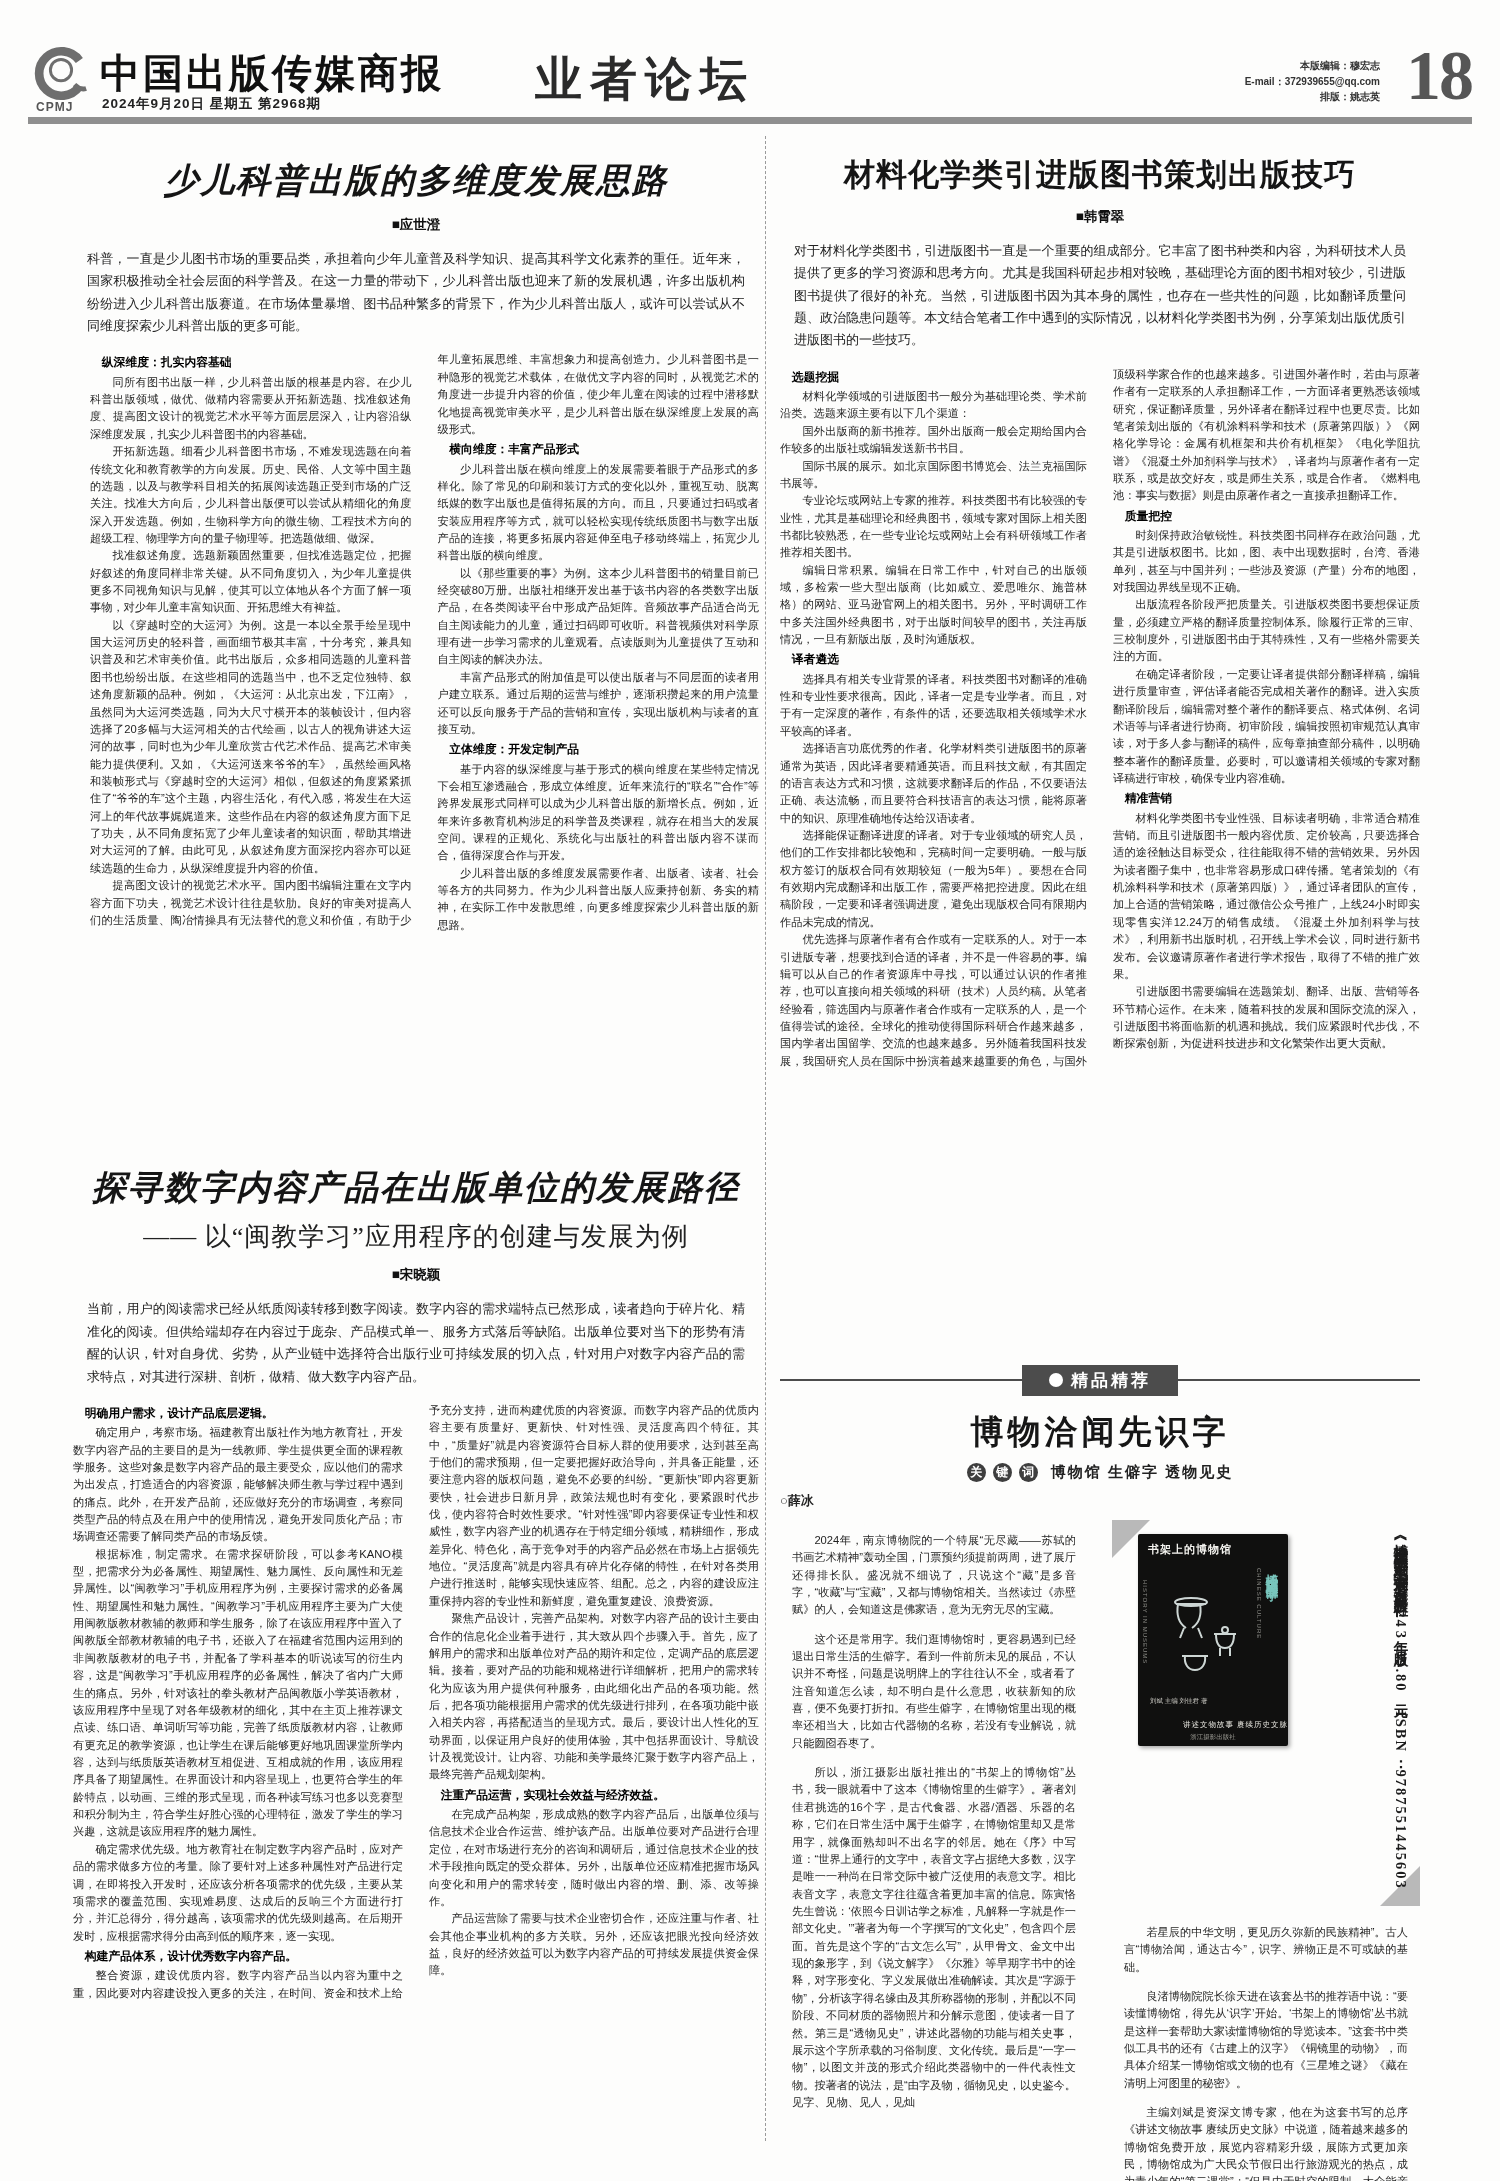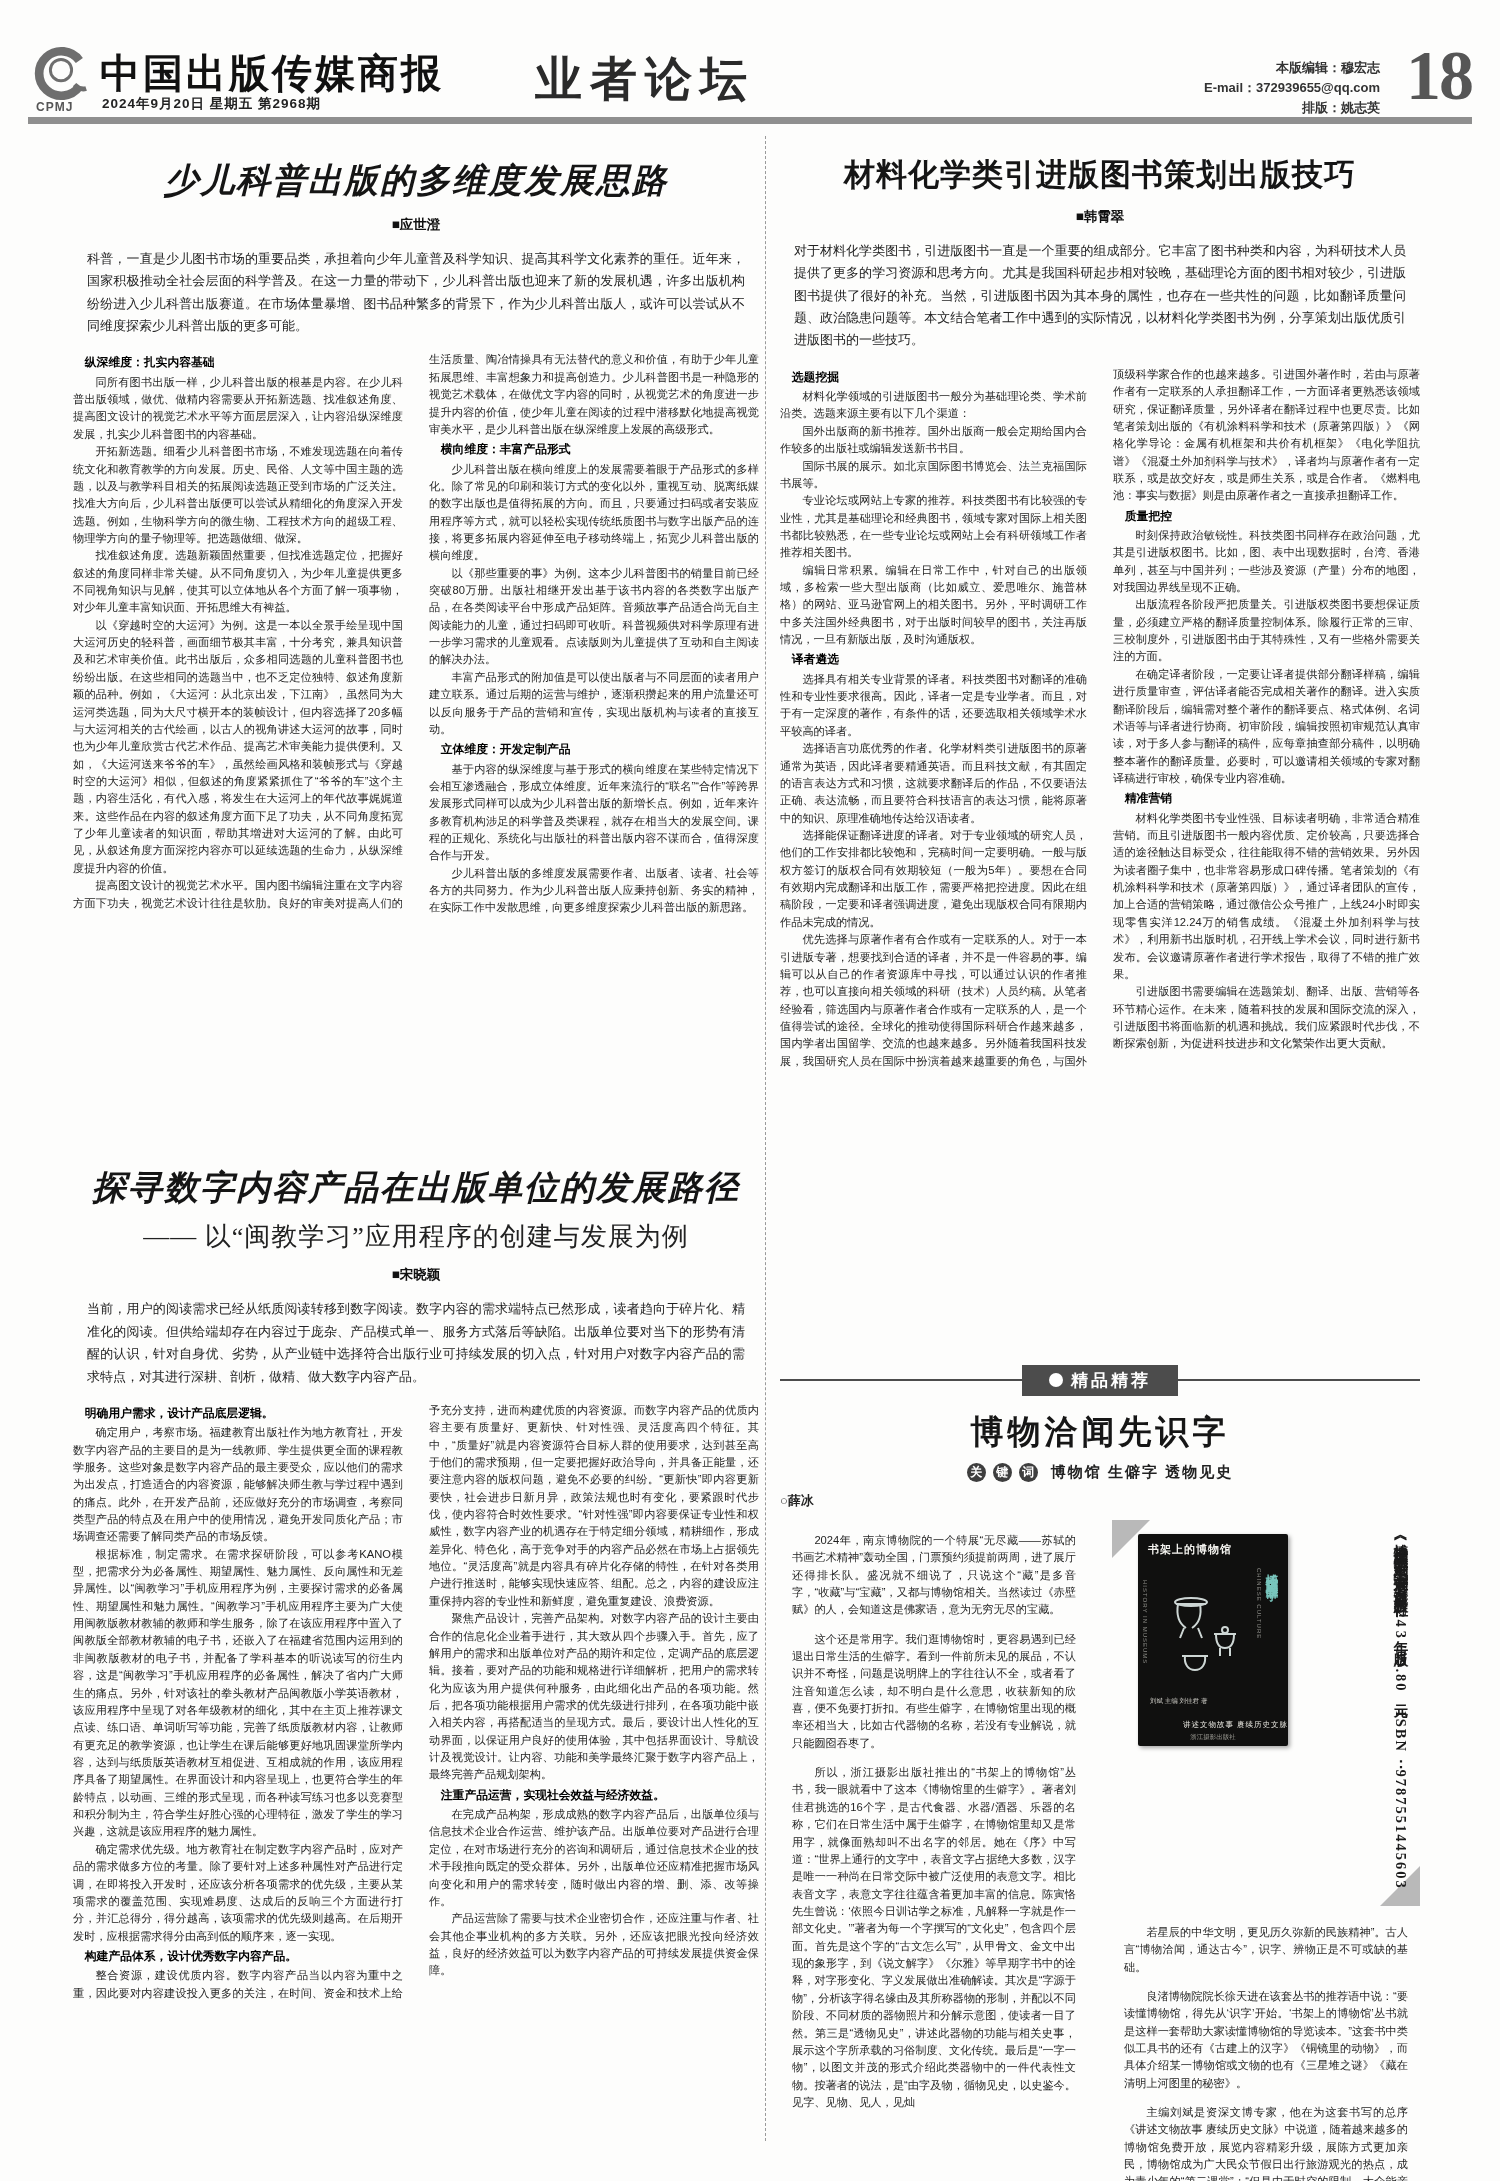--- a/index.html
+++ b/index.html
@@ -7,40 +7,40 @@
         font-family:"Liberation Sans","DejaVu Sans",sans-serif;color:#222;}
   
   .masthead{position:absolute;left:0;top:0;width:100%;height:117px;}
   .logo-ic{position:absolute;left:32px;top:44px;width:58px;height:58px;}
   .logo-abbr{position:absolute;left:36px;top:100px;font-size:12px;font-weight:bold;color:#555;letter-spacing:1px;}
   .brand{position:absolute;left:100px;top:46px;font-family:"Liberation Serif","DejaVu Serif",serif;
          font-weight:900;font-size:40px;letter-spacing:3px;color:#111;}
   .dateline{position:absolute;left:102px;top:95px;font-size:13.5px;font-weight:bold;color:#222;letter-spacing:1px;}
   .section-title{position:absolute;left:430px;top:48px;width:430px;text-align:center;
          font-weight:900;font-size:47px;letter-spacing:8px;color:#2a2a2a;}
-  .ed-info{position:absolute;right:120px;top:58px;text-align:right;font-size:13px;line-height:1.55;color:#333;font-weight:bold;}
+  .ed-info{position:absolute;right:120px;top:58px;text-align:right;font-size:10px;line-height:1.55;color:#333;font-weight:bold;}
   .pageno{position:absolute;right:28px;top:36px;font-family:"Liberation Serif",serif;
           font-weight:bold;font-size:70px;color:#565656;letter-spacing:-2px;}
   .toprule{position:absolute;left:28px;top:117px;width:1444px;height:7px;background:#8f8f8f;}
   
   .half-l{position:absolute;left:73px;top:132px;width:686px;}
   .half-r{position:absolute;left:780px;top:132px;width:640px;}
   .vdivider{position:absolute;left:765px;top:136px;height:2005px;border-left:1px dashed #9a9a9a;}
   
   .a-title{font-family:"Liberation Serif","DejaVu Serif",serif;font-weight:900;text-align:center;color:#151515;}
   .t34{font-size:34px;letter-spacing:2px;margin:26px 0 0;font-style:italic;}
   .t31{font-size:31px;letter-spacing:1px;margin:22px 0 0;}
   .sub-t{font-family:"Liberation Serif","DejaVu Serif",serif;font-size:26px;text-align:center;color:#222;margin:8px 0 0;letter-spacing:1px;}
   .byline{text-align:center;font-size:13.5px;font-weight:bold;margin:12px 0 14px;color:#111;}
   .intro{font-family:"Liberation Serif","DejaVu Serif",serif;font-size:13px;line-height:1.72;
          text-align:justify;color:#222;margin:6px 14px 14px;}
   .cols2{column-count:2;column-gap:26px;text-align:justify;overflow:hidden;}
   .cols2 p{margin:0;text-indent:2em;font-size:11.2px;line-height:1.55;color:#1f1f1f;}
   .cols2 p.sub{font-weight:bold;text-indent:1em;font-size:11.8px;color:#000;padding:2px 0;}
-  .h775{height:788px;} .h965{height:975px;} .h830{height:836px;}
+  .h775{height:788px;margin-left:17px;} .h965{height:975px;} .h830{height:836px;}
   
   .band{display:flex;align-items:center;margin:24px 0 6px;}
   .band .ln{flex:1;height:2px;background:#4c4c4c;}
   .band .badge{background:#4c4c4c;color:#fff;font-weight:900;font-size:17px;letter-spacing:3px;
                padding:4px 27px;display:flex;align-items:center;gap:8px;}
   .band .dot{width:14px;height:14px;border-radius:50%;background:#fff;display:inline-block;}
   .shelf-title{text-align:center;font-weight:900;font-size:33px;letter-spacing:4px;color:#161616;margin:14px 0 8px;}
   .kw-row{display:flex;justify-content:center;align-items:center;gap:7px;margin-bottom:10px;}
   .kw-circ{width:19px;height:19px;border-radius:50%;background:#3e3e3e;color:#fff;font-size:12px;
            display:flex;align-items:center;justify-content:center;font-weight:bold;}

